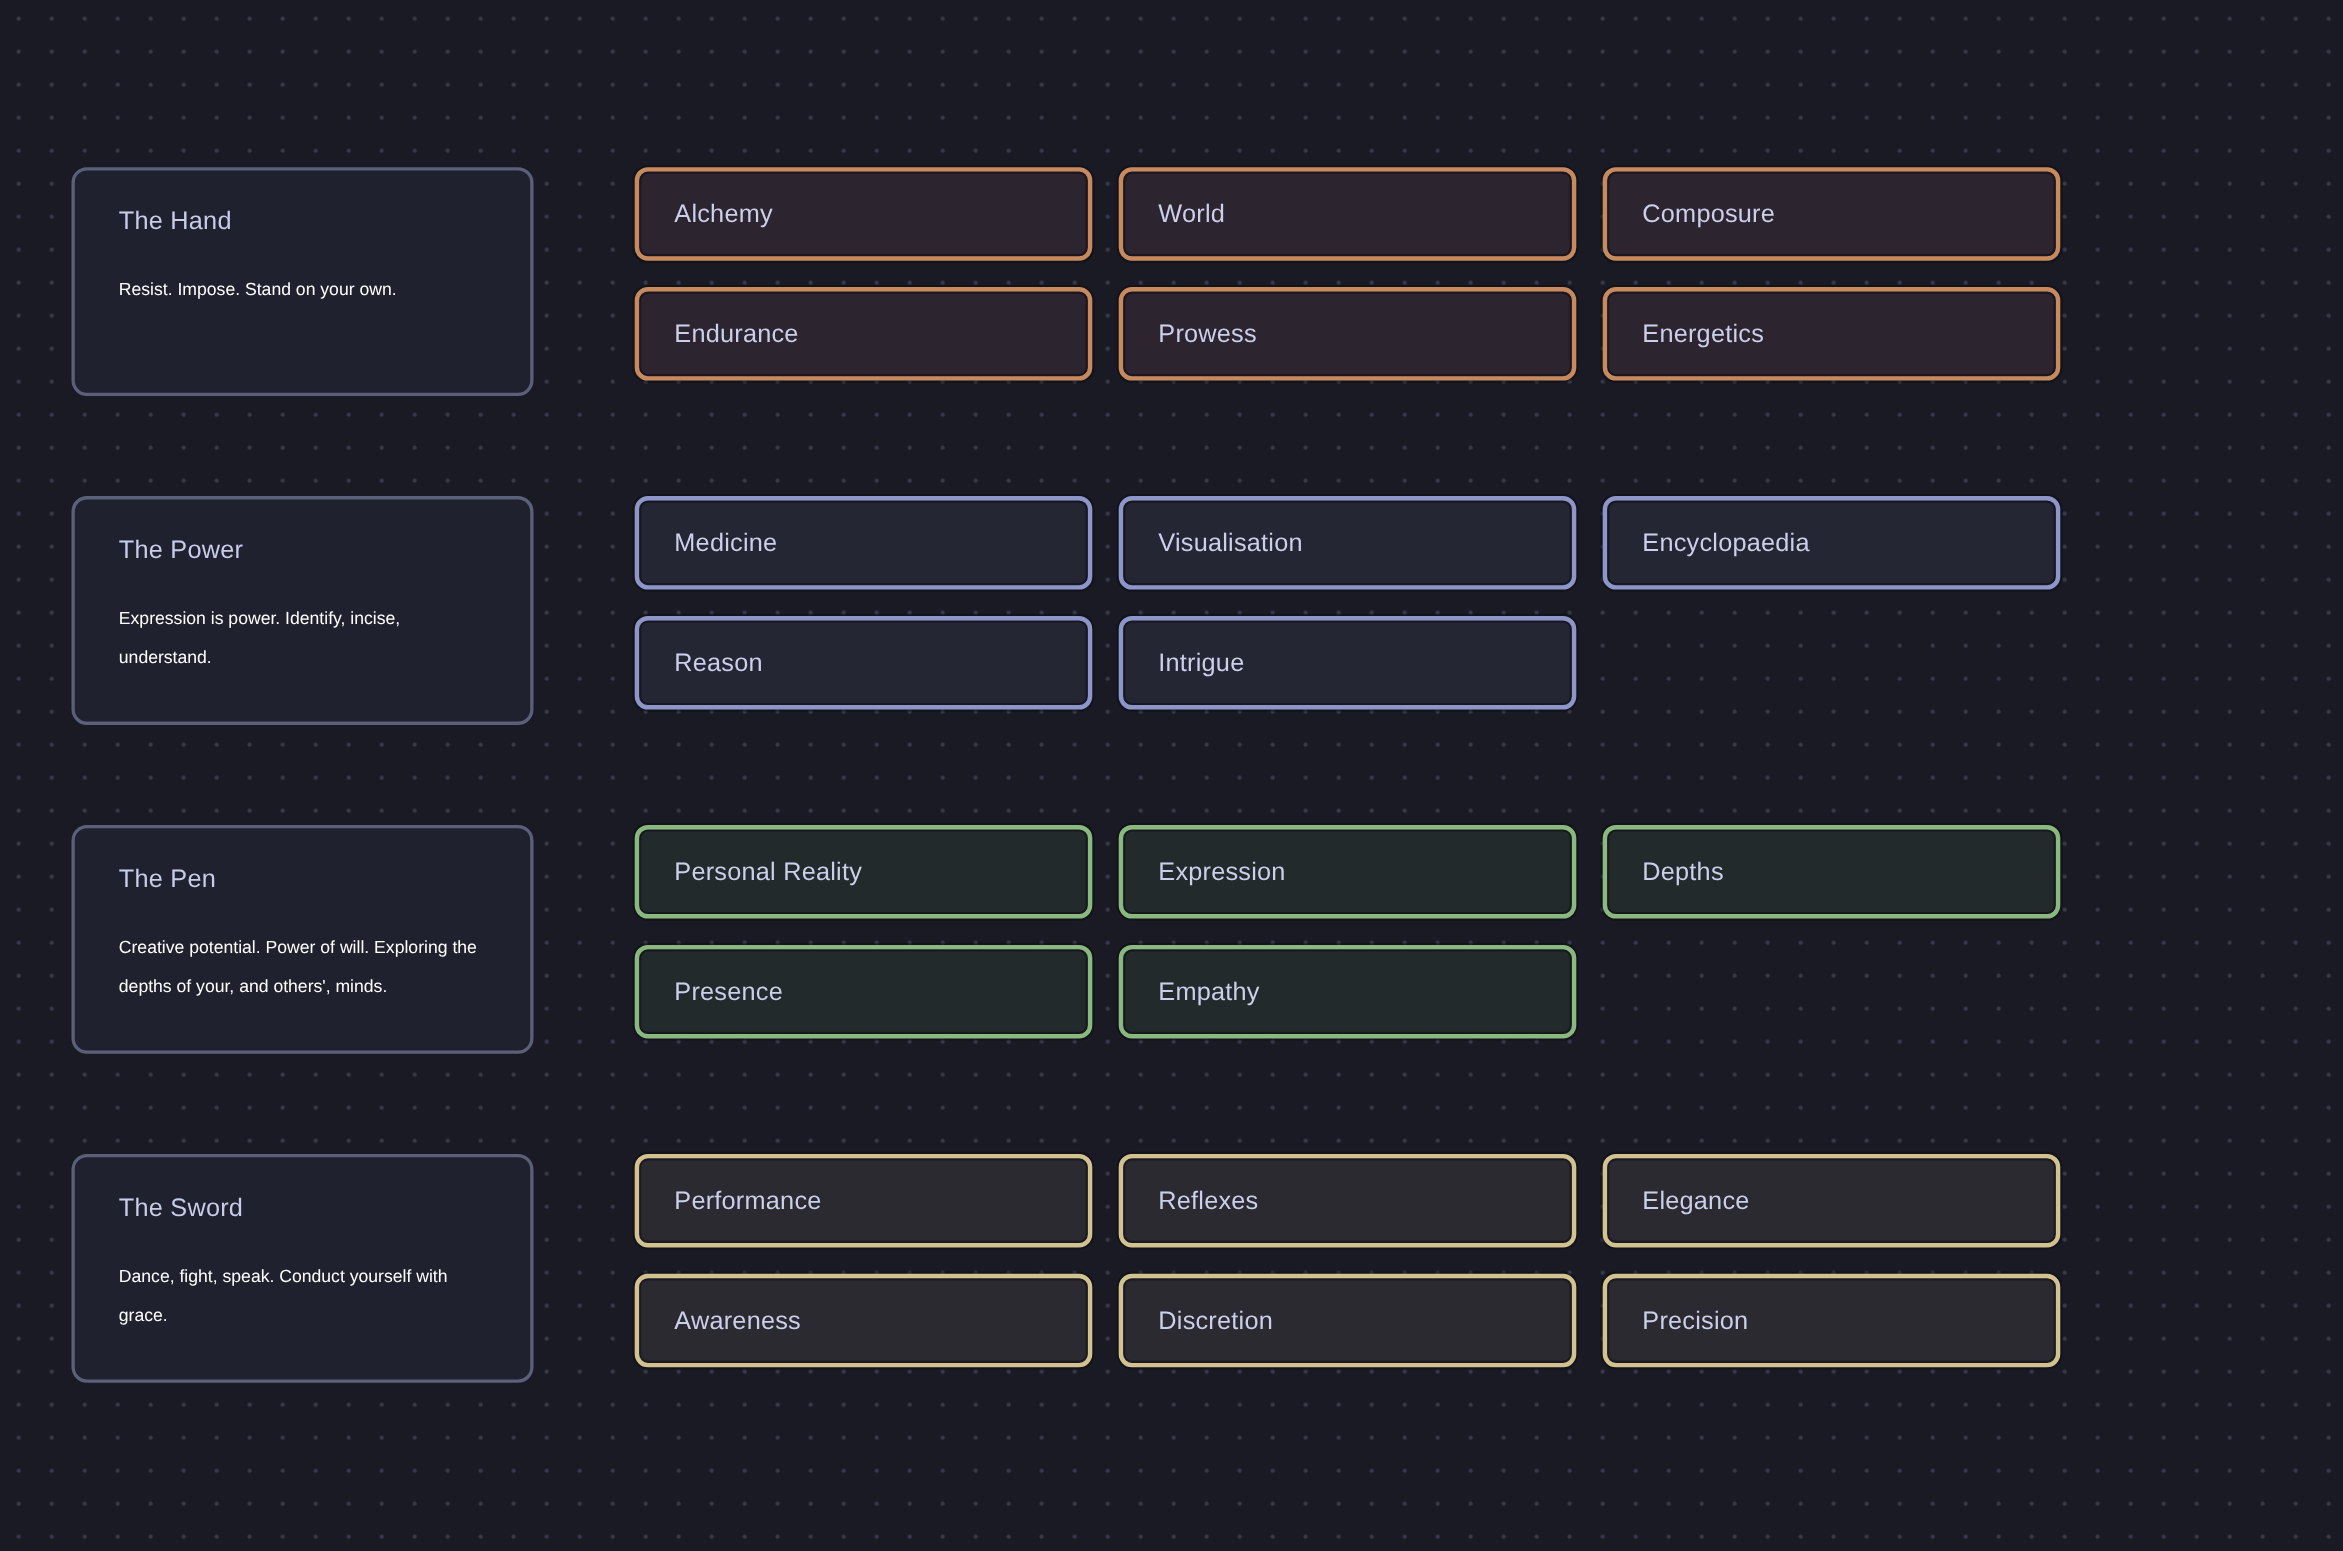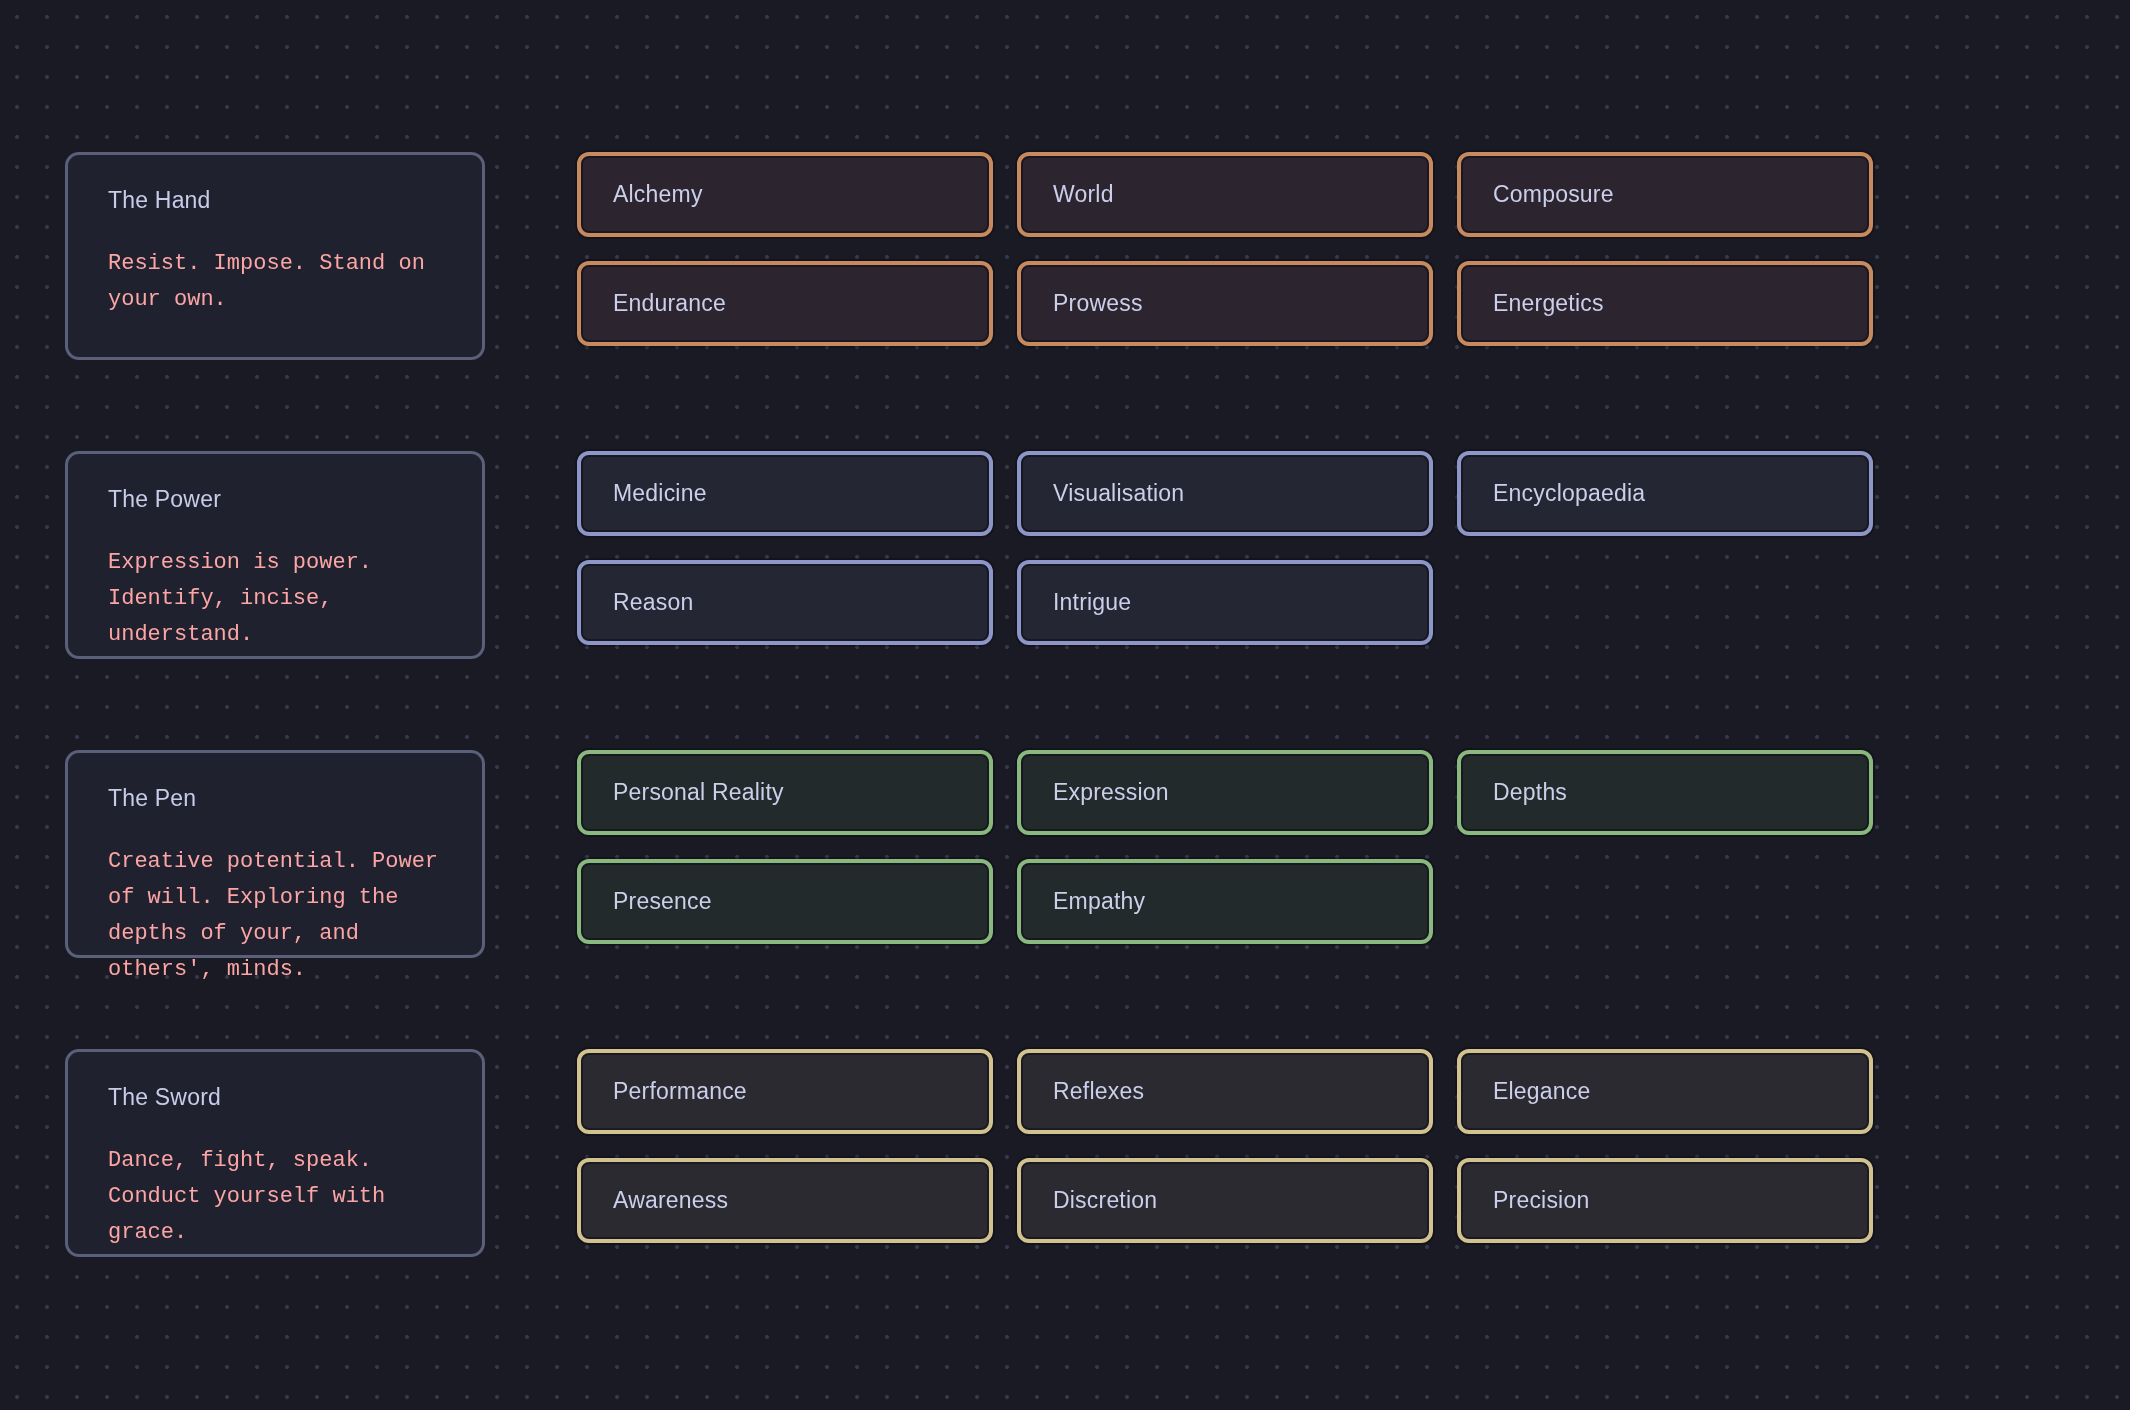--- a/index.html
+++ b/index.html
@@ -39,24 +39,23 @@
     padding: 31px 40px 0 40px;
     color: #c7cce9;
   }
   .card-title {
     font-size: 23px;
     line-height: 28px;
     letter-spacing: 0.2px;
   }
   .card-desc {
     margin-top: 32px;
-    font-size: 22px;
+    font-size: 16px;
     line-height: 36px;
-    color: #fca5a5;
-    font-family: Liberation Mono, monospace;
+    color: #ffffff;
   }
   .skills {
     display: grid;
     grid-template-columns: 416px 416px 416px;
     grid-template-rows: 85px 85px;
     column-gap: 35px;
     row-gap: 38px;
     gap: 24px;
   }
   .skill {

